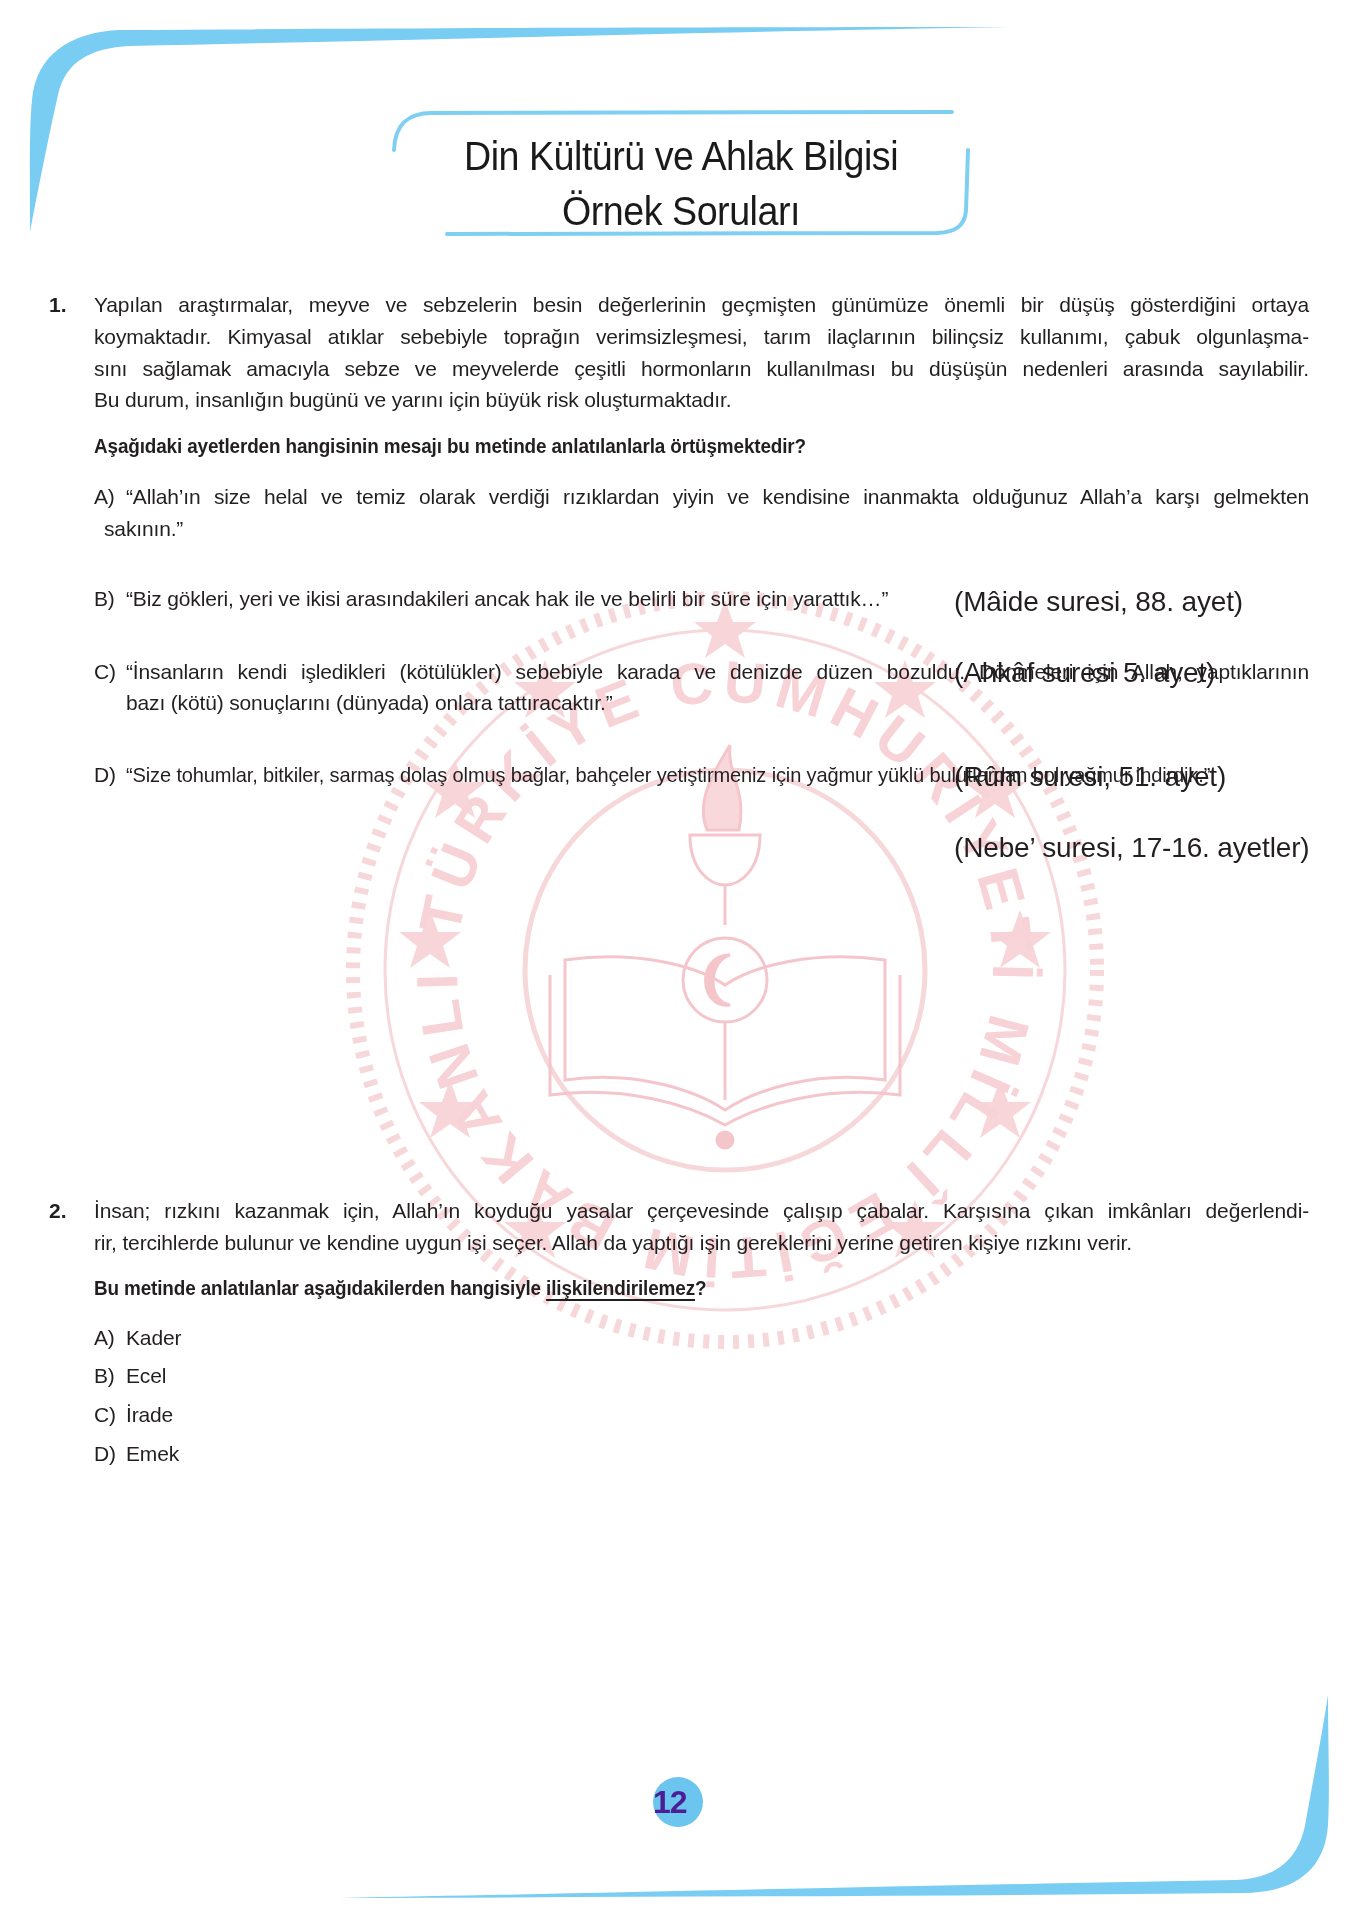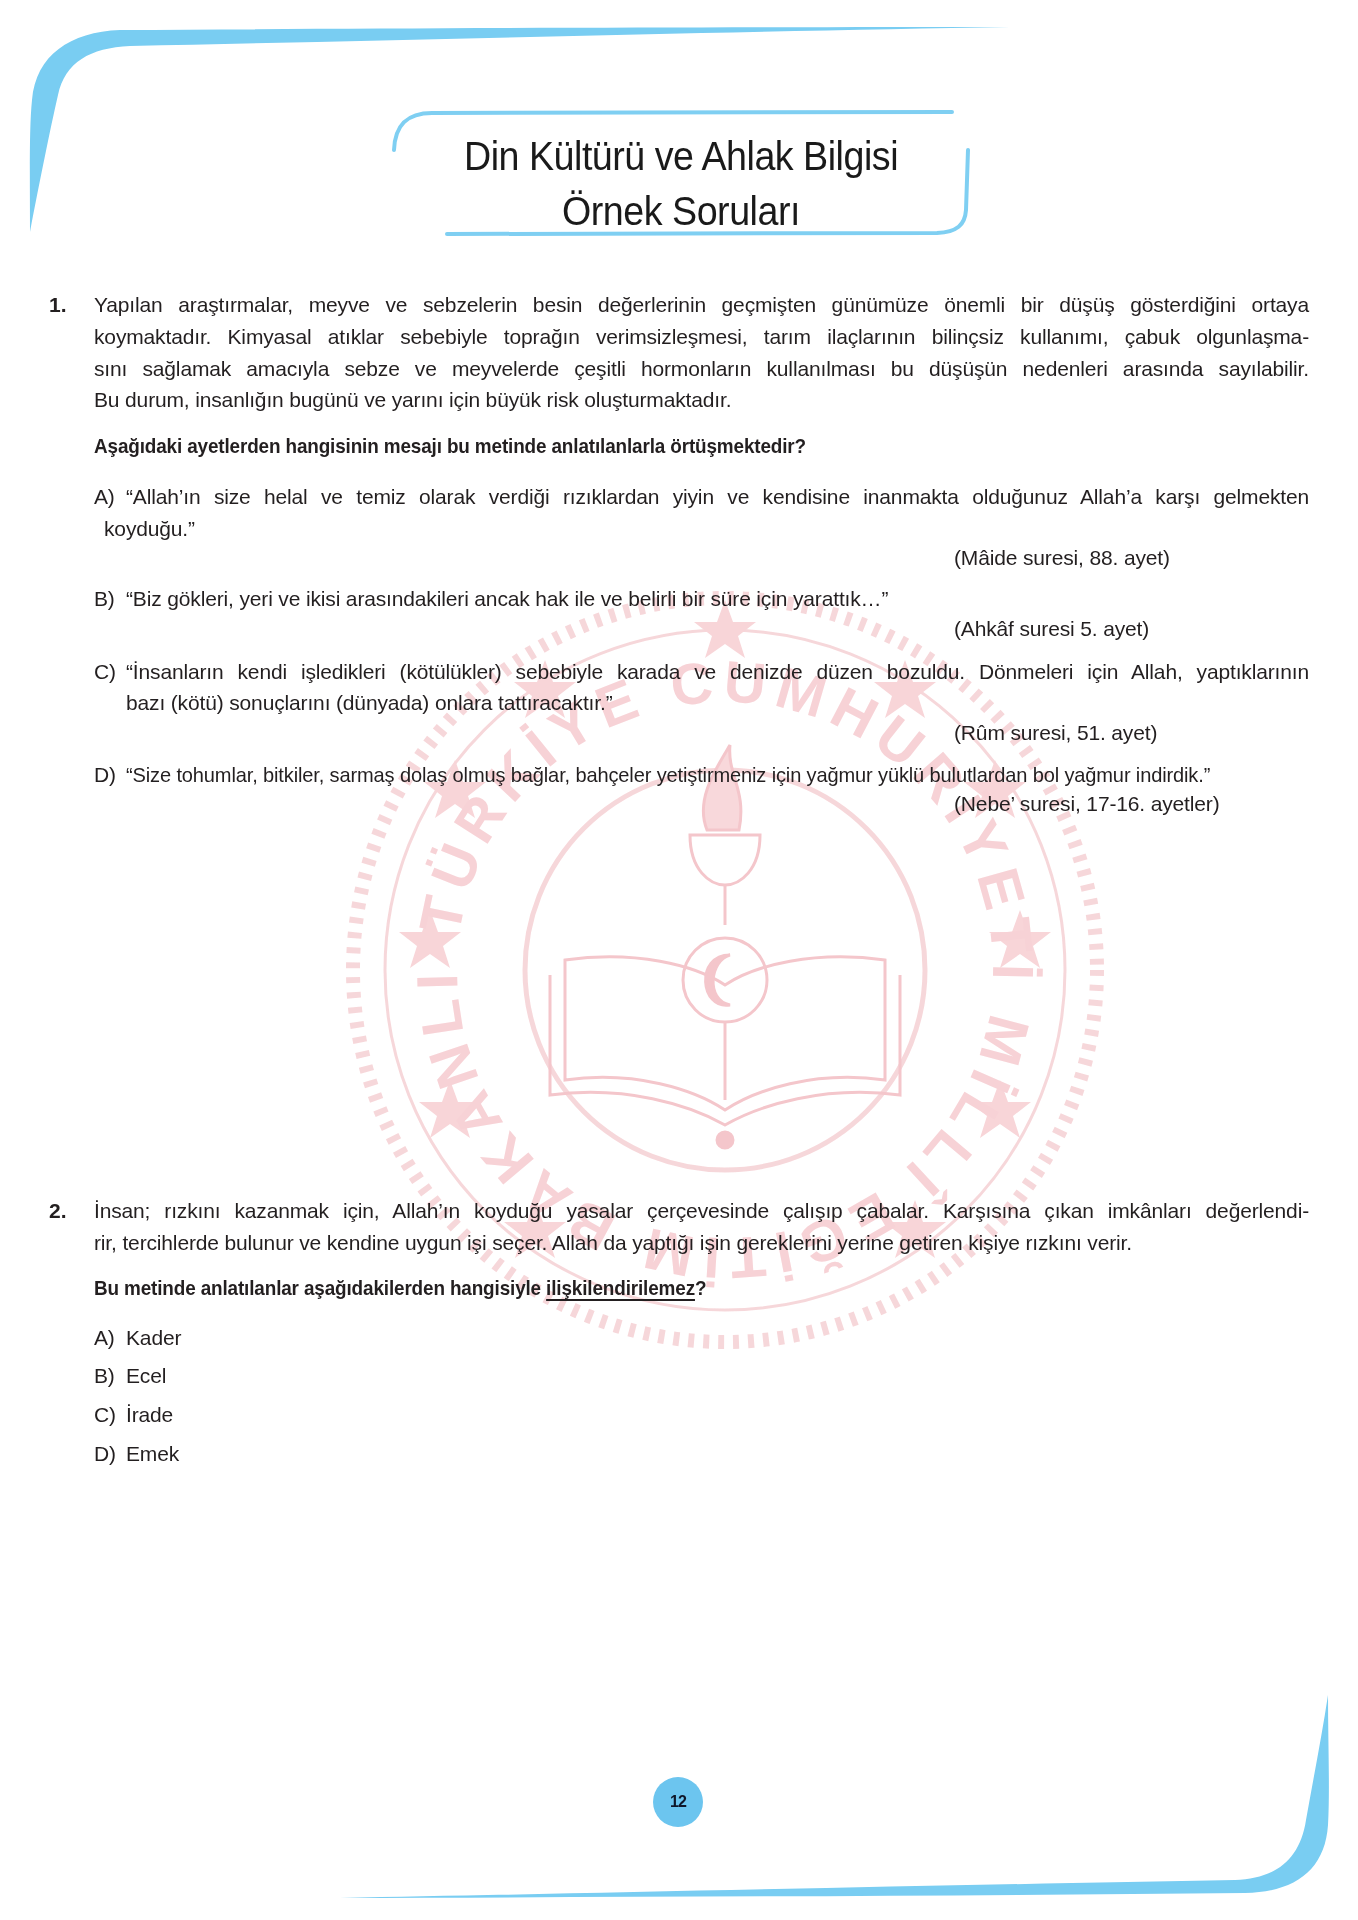--- a/index.html
+++ b/index.html
@@ -10,25 +10,25 @@
   .title-box { position: absolute; left: 392px; top: 110px; width: 578px; height: 156px; }
   .title-line { position: absolute; left: 0; width: 578px; text-align: center;
                 font-size: 40px; line-height: 48px; color: #1a1a1a; letter-spacing: -0.5px;
                 transform: scaleX(0.94); transform-origin: center; }
   .txt { position: absolute; font-size: 21px; line-height: 28px; white-space: nowrap;
          transform-origin: left center; letter-spacing: -0.15px; }
   .just { width: 1215px; text-align: justify; text-align-last: justify; white-space: normal; }
   .qnum { position: absolute; left: 49px; font-size: 21px; line-height: 28px; font-weight: bold; }
   .bold { font-weight: bold; transform: scaleX(0.9); }
   .opt-letter { display: inline-block; width: 32px; }
-  .src { position: absolute; left: 954px; font-size: 21px; line-height: 28px; white-space: nowrap; letter-spacing: -0.15px; }
+  .src { position: absolute; left: 954px; font-size: 28px; line-height: 28px; white-space: nowrap; letter-spacing: -0.15px; margin-top: 44px; }
   .ul { text-decoration: underline; text-decoration-thickness: 2px; text-underline-offset: 4px; }
   .page-num { position: absolute; left: 653px; top: 1777px; width: 50px; height: 50px; border-radius: 50%;
-              background: #6cc5ef; color: #0f172a; font-weight: bold; font-size: 16px; line-height: 50px;
-              text-align: center; letter-spacing: -1px; }
+              background: #6cc5ef; color: #4c1d95; font-weight: bold; font-size: 32px; line-height: 50px;
+              letter-spacing: -1px; }
   .seal { position: absolute; left: 335px; top: 580px; width: 780px; height: 780px; }
 </style>
 </head>
 <body>
 
 <svg class="deco" width="1358" height="1920" viewBox="0 0 1358 1920">
   <path d="M30 232 C 30 180, 29 130, 32 100 C 36 55, 70 32, 120 30 C 400 28, 750 27, 1010 27 C 760 31, 420 40, 130 46 C 90 48, 65 62, 58 95 C 50 130, 40 180, 30 232 Z" fill="#79cdf2"></path>
   <path d="M1328 1695 C 1328 1740, 1330 1790, 1328 1825 C 1325 1870, 1295 1892, 1245 1893 C 950 1896, 620 1897, 340 1898 C 600 1893, 950 1885, 1235 1880 C 1275 1879, 1300 1860, 1306 1820 C 1314 1775, 1322 1735, 1328 1695 Z" fill="#79cdf2"></path>
 </svg>
 
@@ -83,21 +83,21 @@
   <div class="qnum" style="top:291px">1.</div>
   <div class="txt just" style="left:94px;top:291px">Yapılan araştırmalar, meyve ve sebzelerin besin değerlerinin geçmişten günümüze önemli bir düşüş gösterdiğini ortaya</div>
   <div class="txt just" style="left:94px;top:323px">koymaktadır. Kimyasal atıklar sebebiyle toprağın verimsizleşmesi, tarım ilaçlarının bilinçsiz kullanımı, çabuk olgunlaşma-</div>
   <div class="txt just" style="left:94px;top:355px">sını sağlamak amacıyla sebze ve meyvelerde çeşitli hormonların kullanılması bu düşüşün nedenleri arasında sayılabilir.</div>
   <div class="txt" style="left:94px;top:386px">Bu durum, insanlığın bugünü ve yarını için büyük risk oluşturmaktadır.</div>
   <div class="txt bold" style="left:94px;top:432px">Aşağıdaki ayetlerden hangisinin mesajı bu metinde anlatılanlarla örtüşmektedir?</div>
 
   <div>
     <div class="txt" style="left:94px;top:483px">A)</div>
     <div class="txt just" style="left:126px;top:483px;width:1183px">“Allah’ın size helal ve temiz olarak verdiği rızıklardan yiyin ve kendisine inanmakta olduğunuz Allah’a karşı gelmekten</div>
-    <div class="txt" style="left:104px;top:515px">koyduğu.”</div>
+    <div class="txt" style="left:104px;top:515px">sakının.”</div>
     <div class="src" style="top:544px">(Mâide suresi, 88. ayet)</div>
   </div>
 
   <div>
     <div class="txt" style="left:94px;top:585px">B)</div>
     <div class="txt" style="left:126px;top:585px">“Biz gökleri, yeri ve ikisi arasındakileri ancak hak ile ve belirli bir süre için yarattık…”</div>
     <div class="src" style="top:615px">(Ahkâf suresi 5. ayet)</div>
   </div>
 
   <div>

